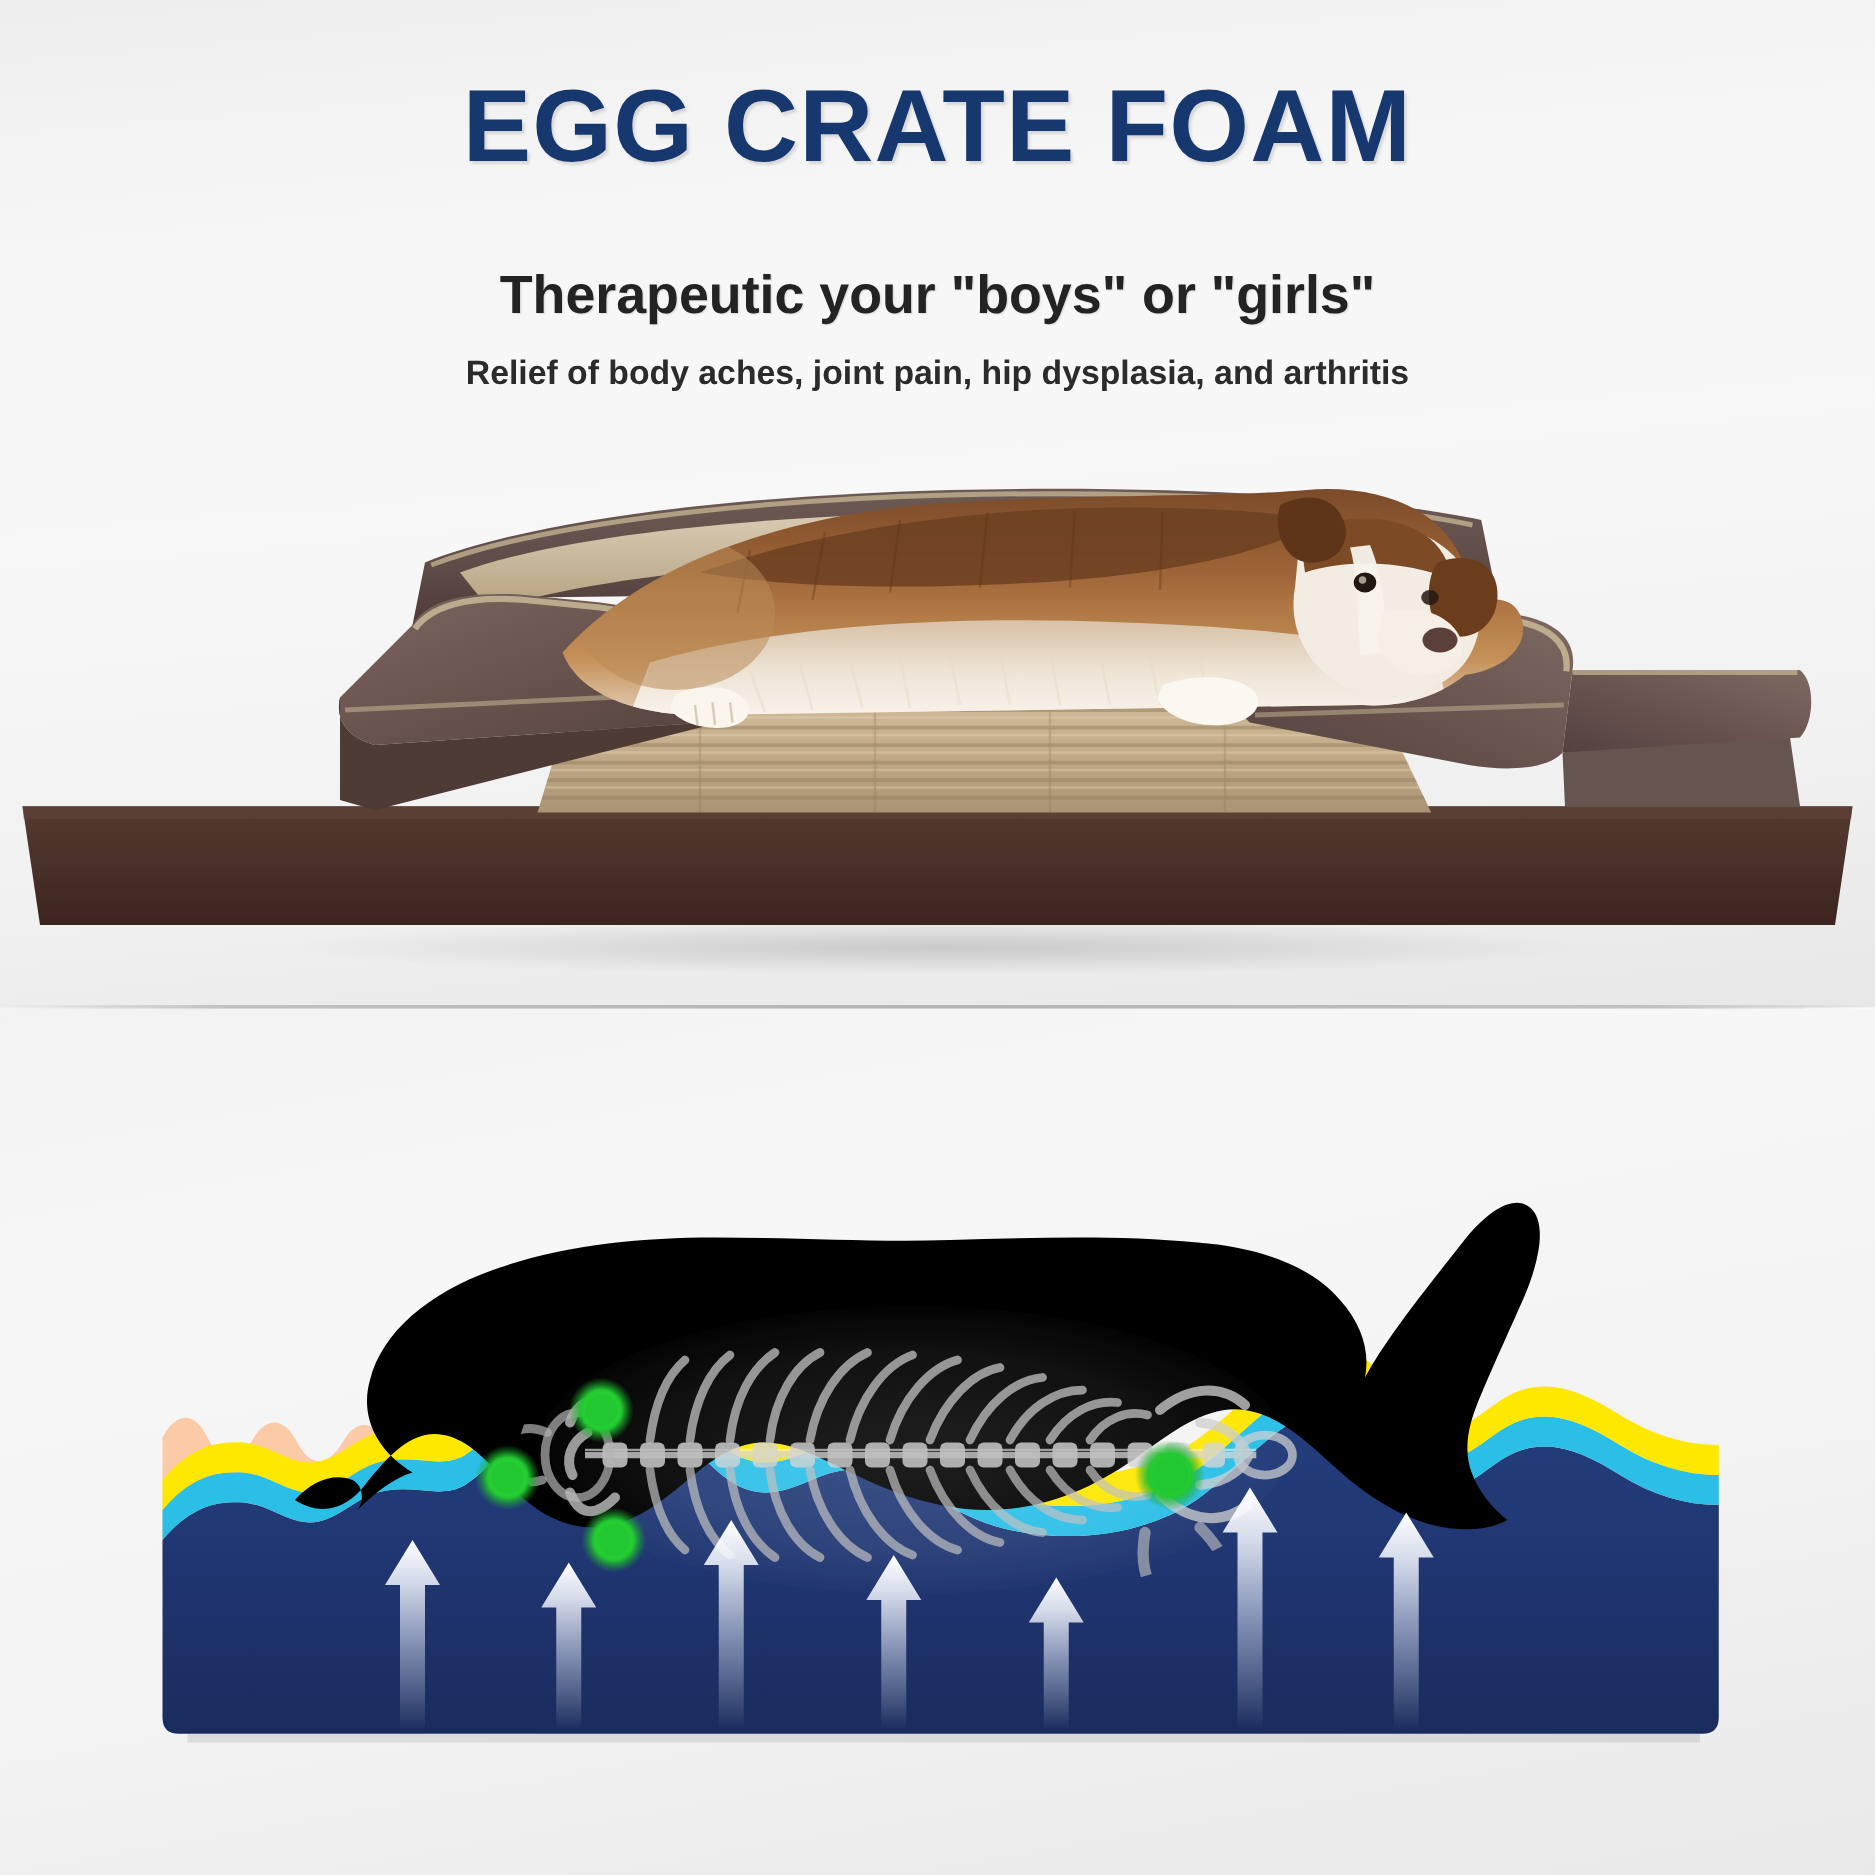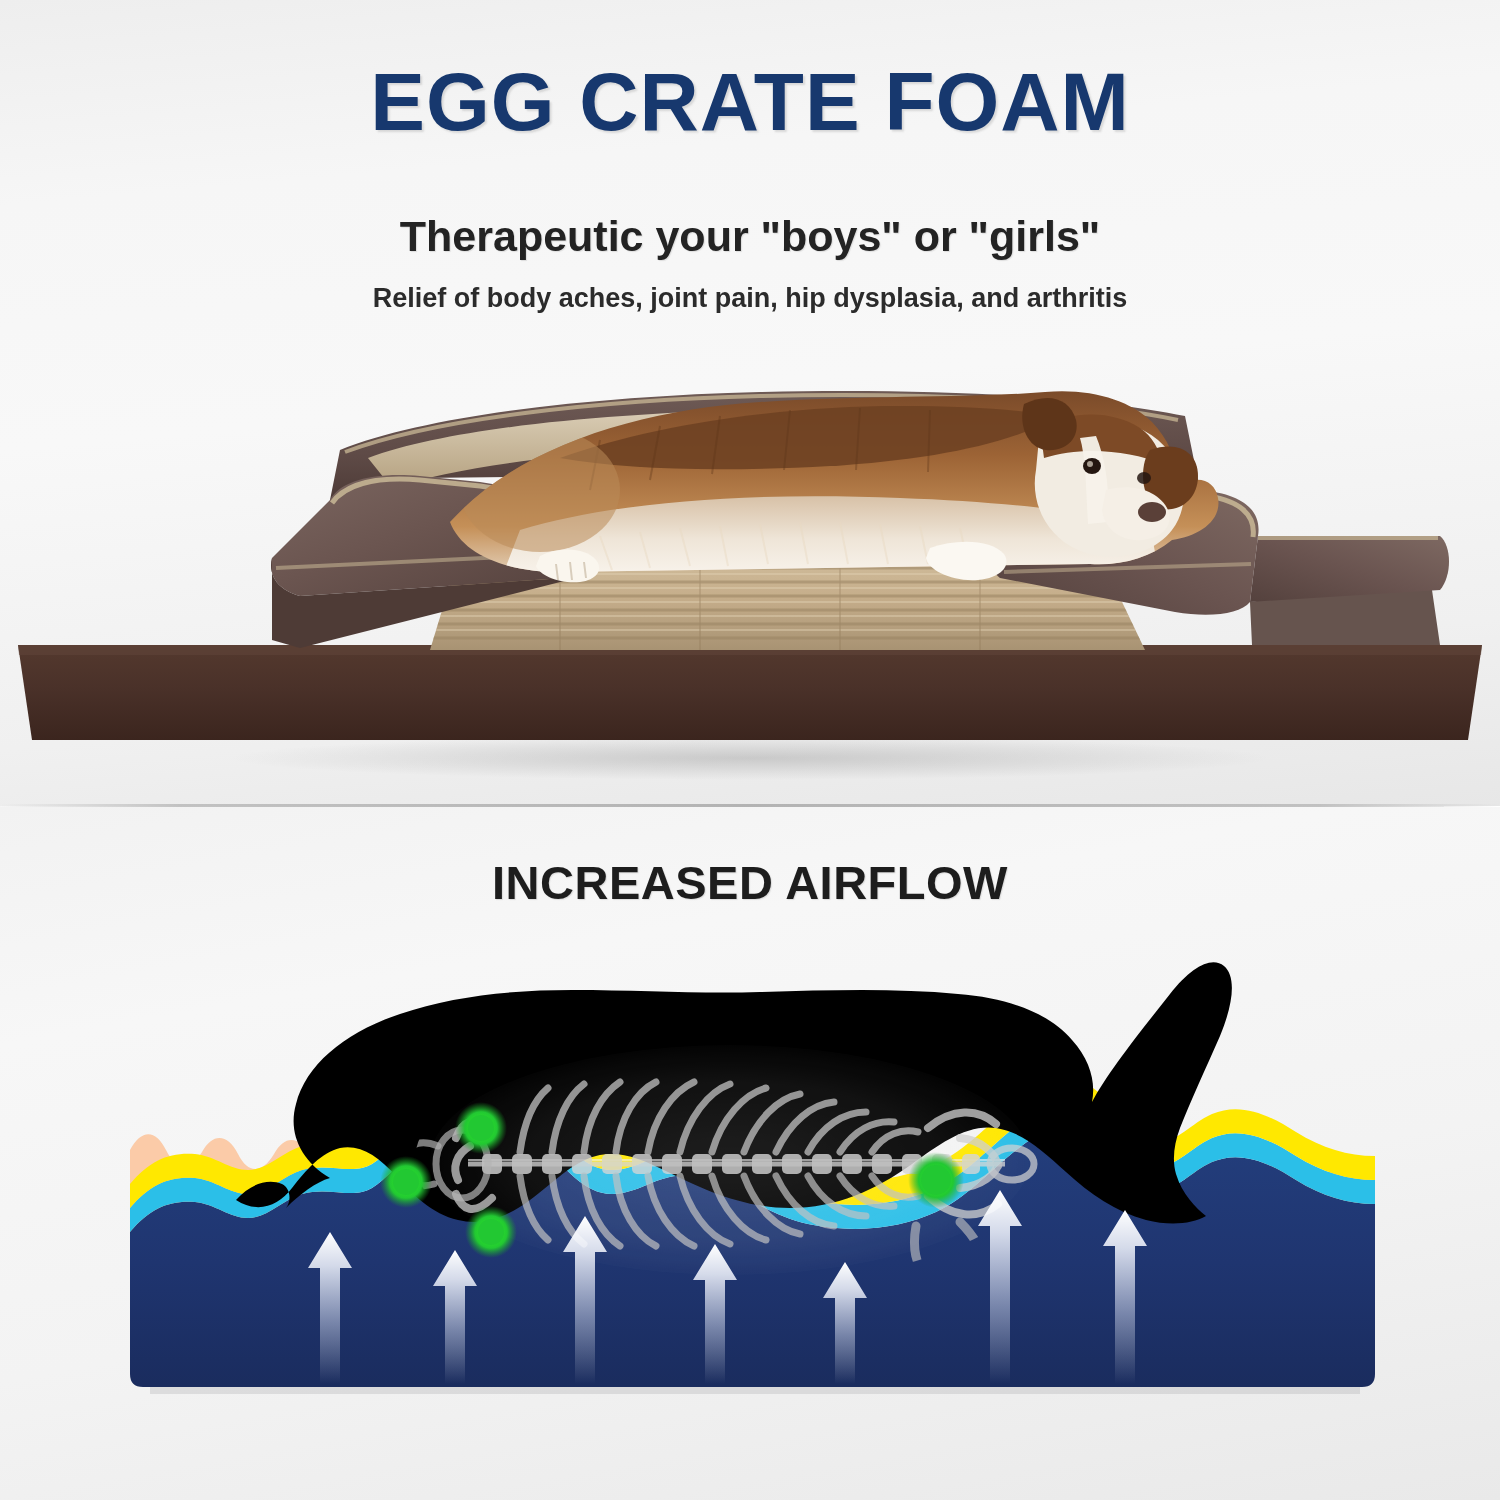--- a/index.html
+++ b/index.html
@@ -278,21 +278,20 @@
         <path d="M930,208 C958,198 992,200 1004,214 C1012,226 1000,238 978,240
                  C952,242 928,230 926,218 Z" fill="#fbf8f2"></path>
       </g>
     </svg>
   </section>
 
   <div id="panel-divider"></div>
 
   <section id="panel-bottom">
 
-    <h2 id="title-airflow">INCREASED AIRFLOW</h2>
 
     <svg id="airflow-diagram" viewBox="0 0 1500 520" preserveAspectRatio="none">
       <defs>
         <linearGradient id="gNavy" x1="0" y1="0" x2="0" y2="1">
           <stop offset="0%" stop-color="#24407f"></stop>
           <stop offset="55%" stop-color="#1f3570"></stop>
           <stop offset="100%" stop-color="#1a2c5e"></stop>
         </linearGradient>
         <linearGradient id="gArrow" x1="0" y1="1" x2="0" y2="0">
           <stop offset="0%" stop-color="#ffffff" stop-opacity="0"></stop>

